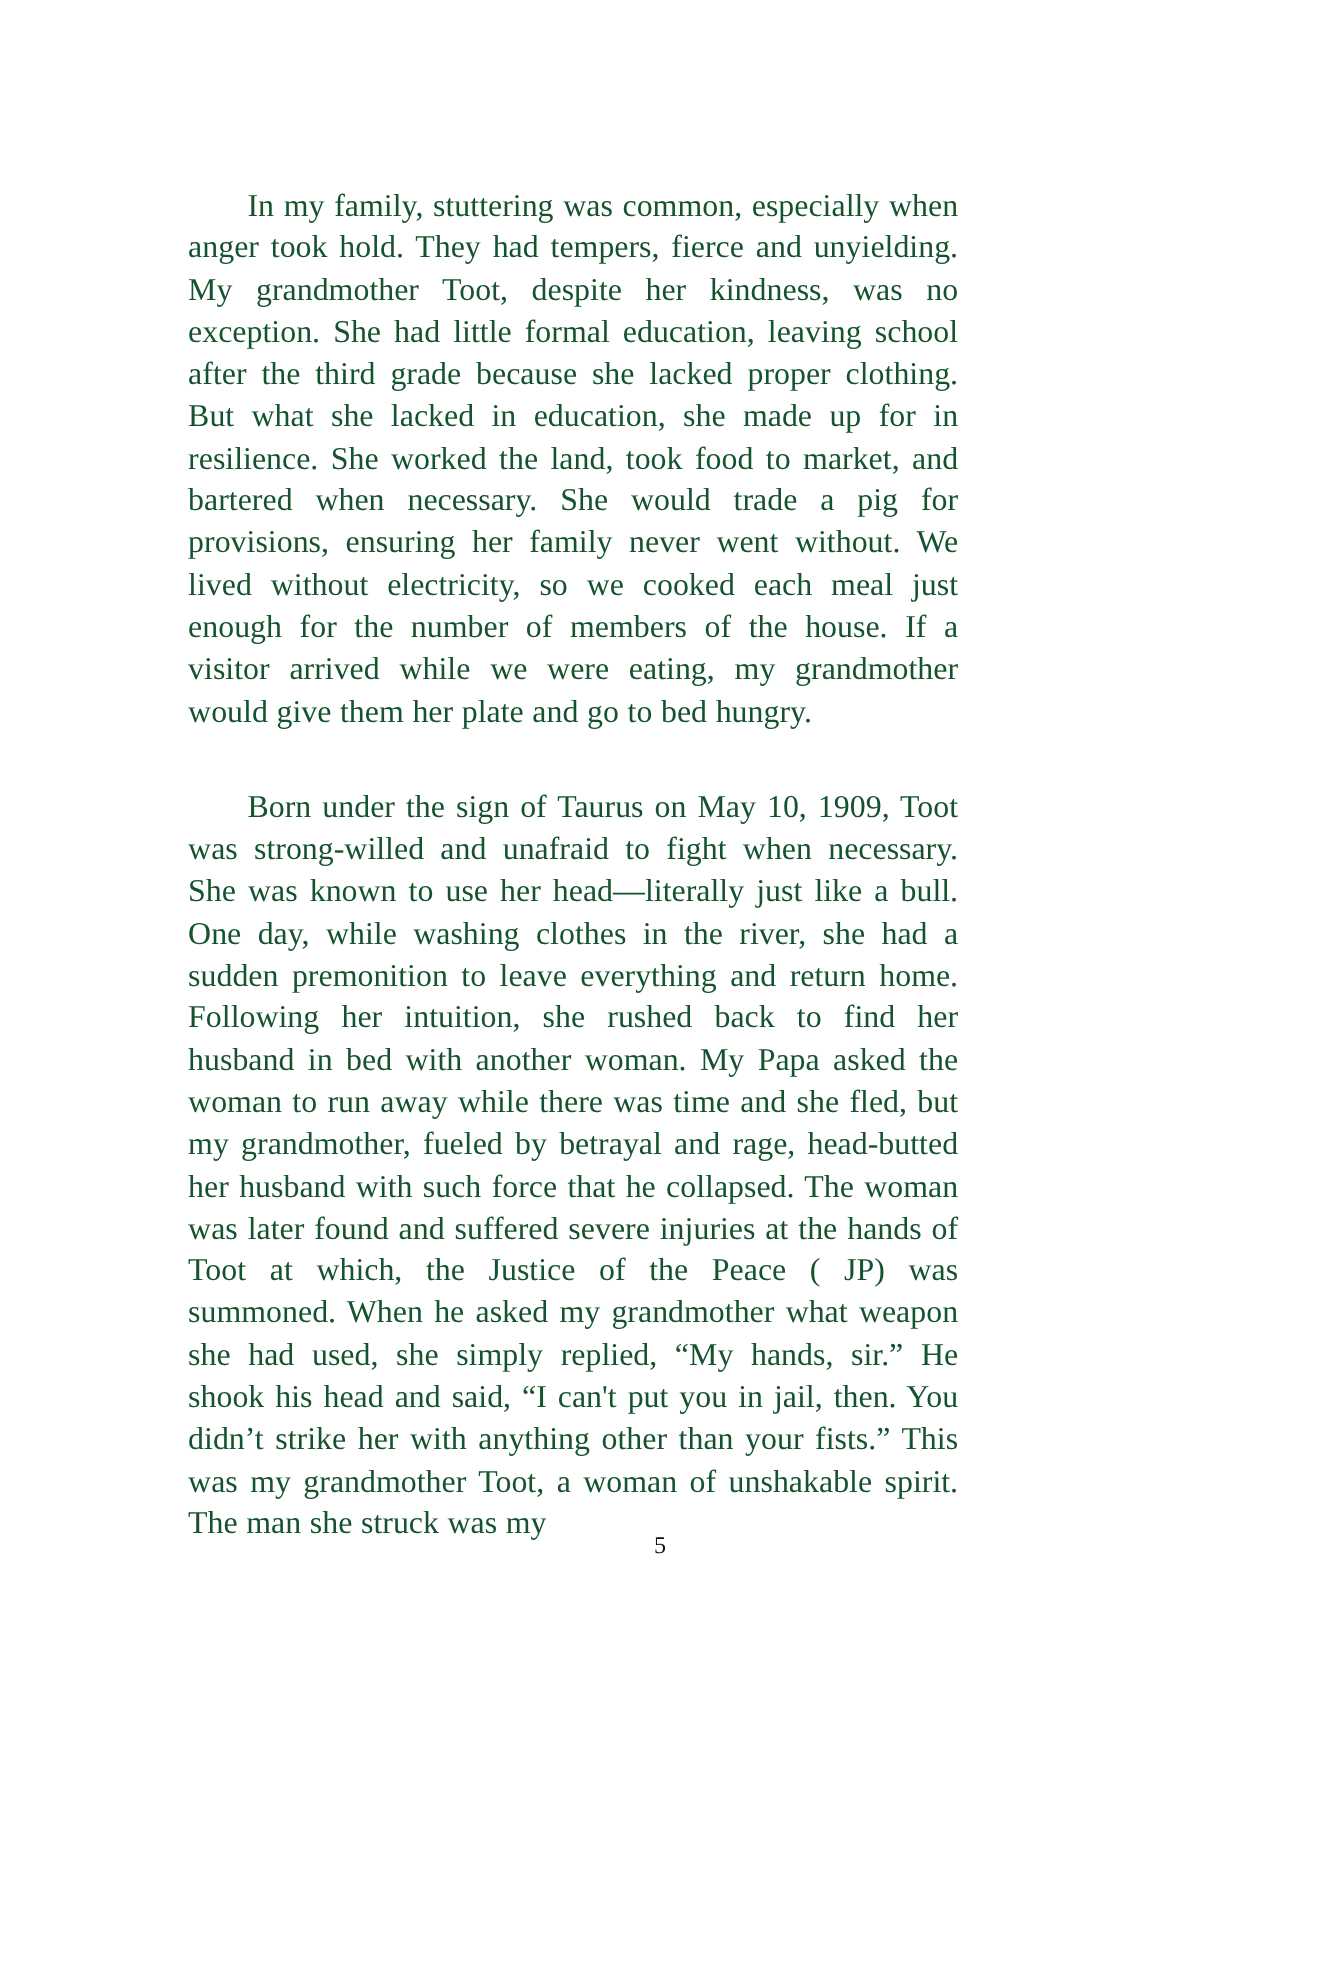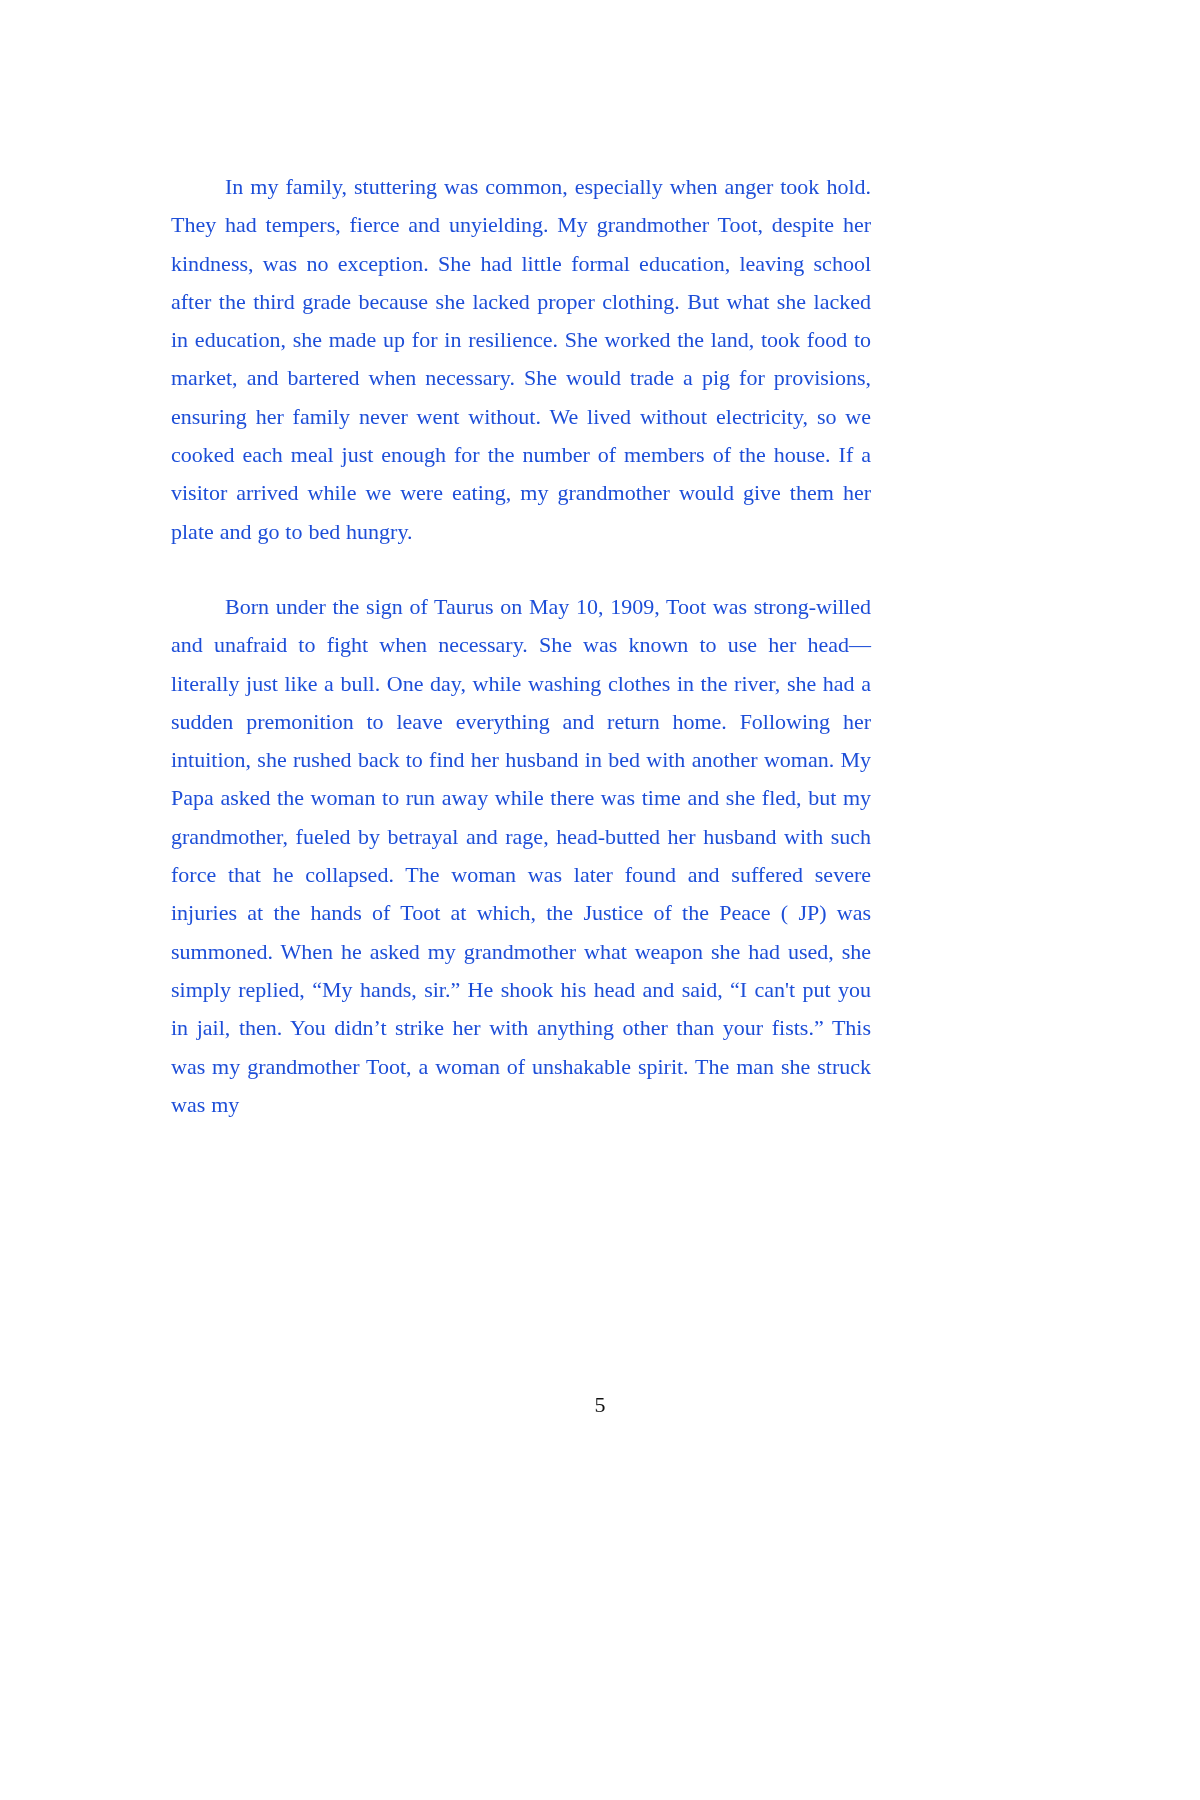--- a/index.html
+++ b/index.html
@@ -17,32 +17,32 @@
   }
   .text-block {
     position: absolute;
     left: 171px;
     top: 168px;
     width: 700px;
   }
   .para {
     margin: 0 0 0 0;
     font-family: "Liberation Serif", "DejaVu Serif", serif;
-    font-size: 22px;
+    font-size: 29px;
     line-height: 38.3px;
-    color: #1d4ed8;
+    color: #14532d;
     text-align: justify;
     text-justify: inter-word;
     text-indent: 54px;
     -webkit-font-smoothing: antialiased;
     hyphens: none;
     word-spacing: 0.02em;
   }
   .para + .para {
-    margin-top: 37px;
+    margin-top: 49px;
   }
   .page-number {
     position: absolute;
     left: 0;
     right: 0;
     top: 1392px;
     text-align: center;
     font-family: "Liberation Serif", "DejaVu Serif", serif;
     font-size: 22px;
     color: #111111;

